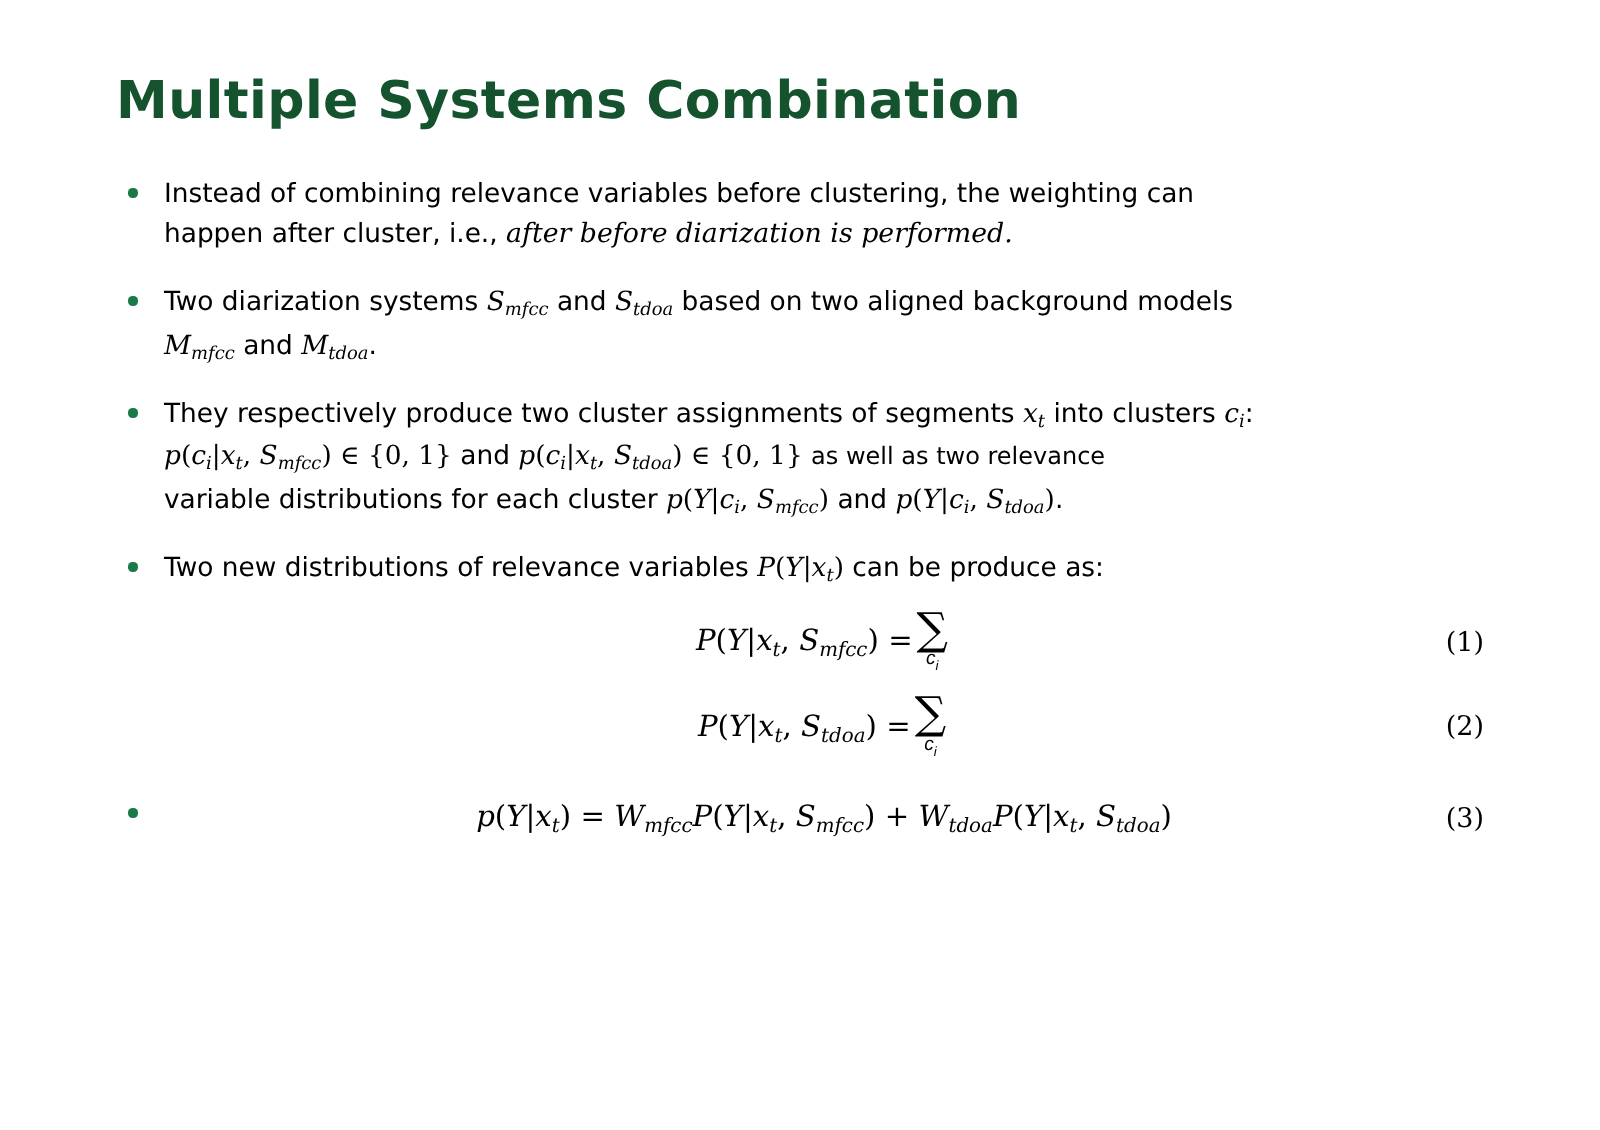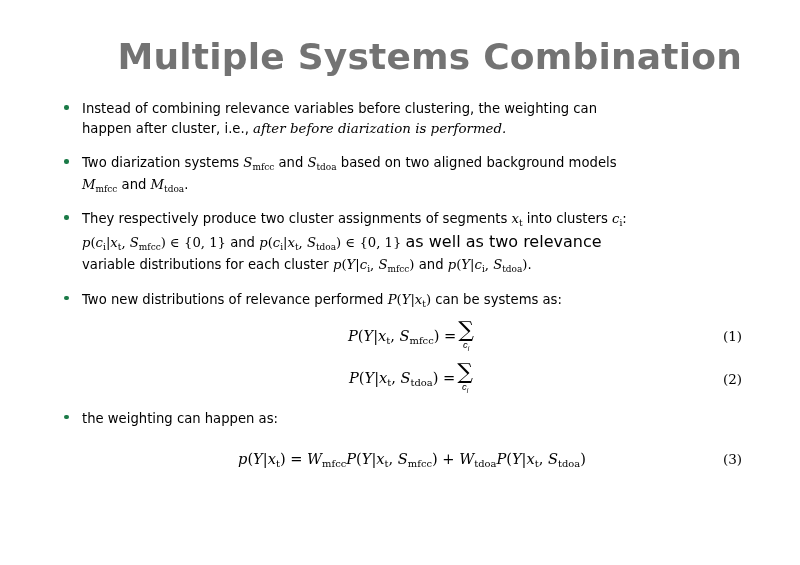--- a/index.html
+++ b/index.html
@@ -15,25 +15,25 @@
     overflow: hidden;
   }
   .slide {
     position: relative;
     width: 800px;
     height: 565px;
     box-sizing: border-box;
     padding: 28px 58px 0 58px;
   }
   .slide-title {
-    text-align: right;
-    color: #737373;
+    text-align: left;
+    color: #14532d;
     font-family: "DejaVu Sans", sans-serif;
     font-weight: bold;
-    font-size: 36px;
+    font-size: 26px;
     letter-spacing: 0.2px;
     margin: 8px 0 22px 0;
   }
   ul.bullets {
     list-style: none;
     margin: 0;
     padding: 0;
   }
   ul.bullets > li {
     position: relative;
@@ -59,20 +59,21 @@
     font-style: italic;
   }
   .mr {
     font-family: "DejaVu Serif", serif;
     font-style: normal;
     margin-top: 16px;
   }
   sub.sb {
     font-size: 0.68em;
     font-family: "DejaVu Serif", serif;
+    font-style: italic;
     vertical-align: -0.28em;
   }
   .emph {
     font-family: "DejaVu Serif", serif;
     font-style: italic;
     font-size: 13.4px;
   }
   .eqrow {
     position: relative;
     display: block;
@@ -143,27 +144,27 @@
     </li>
 
     <li>
       <span class="dot"></span>
       <span class="txt">They respectively produce two cluster assignments of segments </span><span class="mi">x</span><sub class="sb">t</sub><span class="txt"> into clusters </span><span class="mi">c</span><sub class="sb">i</sub><span class="txt">:</span><br>
 
       
       <span class="mr"><span class="mi">p</span>(<span class="mi">c</span><sub class="sb">i</sub><span>|</span><span class="mi">x</span><sub class="sb">t</sub>, <span class="mi">S</span><sub class="sb">mfcc</sub>) <span>∈</span> <span>{0, 1}</span></span>
       <span class="txt" style="font-size:13.2px;">and</span>
       <span class="mr"><span class="mi">p</span>(<span class="mi">c</span><sub class="sb">i</sub><span>|</span><span class="mi">x</span><sub class="sb">t</sub>, <span class="mi">S</span><sub class="sb">tdoa</sub>) <span>∈</span> <span>{0, 1}</span></span>
-      <span class="txt" style="font-size:16px;">as well as two relevance</span><br>
+      <span class="txt" style="font-size:12px;">as well as two relevance</span><br>
       <span class="txt">variable distributions for each cluster </span><span class="mr"><span class="mi">p</span>(<span class="mi">Y</span><span>|</span><span class="mi">c</span><sub class="sb">i</sub>, <span class="mi">S</span><sub class="sb">mfcc</sub>)</span> <span class="txt" style="font-size:13.2px;">and</span> <span class="mr"><span class="mi">p</span>(<span class="mi">Y</span><span>|</span><span class="mi">c</span><sub class="sb">i</sub>, <span class="mi">S</span><sub class="sb">tdoa</sub>)</span><span class="txt">.</span>
     </li>
 
     <li>
       <span class="dot"></span>
-      <span class="txt">Two new distributions of relevance performed </span><span class="mr"><span class="mi">P</span>(<span class="mi">Y</span><span>|</span><span class="mi">x</span><sub class="sb">t</sub>)</span><span class="txt"> can be systems as:</span>
+      <span class="txt">Two new distributions of relevance variables </span><span class="mr"><span class="mi">P</span>(<span class="mi">Y</span><span>|</span><span class="mi">x</span><sub class="sb">t</sub>)</span><span class="txt"> can be produce as:</span>
 
       
       <div class="eqbox">
         <span class="eqrow">
           <span class="eqinner">
             <span class="mi">P</span>(<span class="mi">Y</span><span>|</span><span class="mi">x</span><sub class="sb">t</sub>, <span class="mi">S</span><sub class="sb">mfcc</sub>) <span>=</span>
           </span><span class="sum"><span class="sig">∑</span><span class="lim"><span>c</span><sub style="font-size:0.7em;">i</sub></span></span>
           <span class="eqnum">(1)</span>
         </span>
       </div>
@@ -174,21 +175,20 @@
           <span class="eqinner">
             <span class="mi">P</span>(<span class="mi">Y</span><span>|</span><span class="mi">x</span><sub class="sb">t</sub>, <span class="mi">S</span><sub class="sb">tdoa</sub>) <span>=</span>
           </span><span class="sum"><span class="sig">∑</span><span class="lim"><span>c</span><sub style="font-size:0.7em;">i</sub></span></span>
           <span class="eqnum">(2)</span>
         </span>
       </div>
     </li>
 
     <li style="margin-top:14px;">
       <span class="dot"></span>
-      <span class="txt">the weighting can happen as:</span>
 
       
       <div class="eqbox" style="margin-top:18px;">
         <span class="eqrow">
           <span class="eqinner">
             <span class="mi">p</span>(<span class="mi">Y</span><span>|</span><span class="mi">x</span><sub class="sb">t</sub>) <span>=</span>
             <span class="mi">W</span><sub class="sb">mfcc</sub><span class="mi">P</span>(<span class="mi">Y</span><span>|</span><span class="mi">x</span><sub class="sb">t</sub>, <span class="mi">S</span><sub class="sb">mfcc</sub>) <span>+</span> <span class="mi">W</span><sub class="sb">tdoa</sub><span class="mi">P</span>(<span class="mi">Y</span><span>|</span><span class="mi">x</span><sub class="sb">t</sub>, <span class="mi">S</span><sub class="sb">tdoa</sub>)
           </span>
           <span class="eqnum">(3)</span>
         </span>

